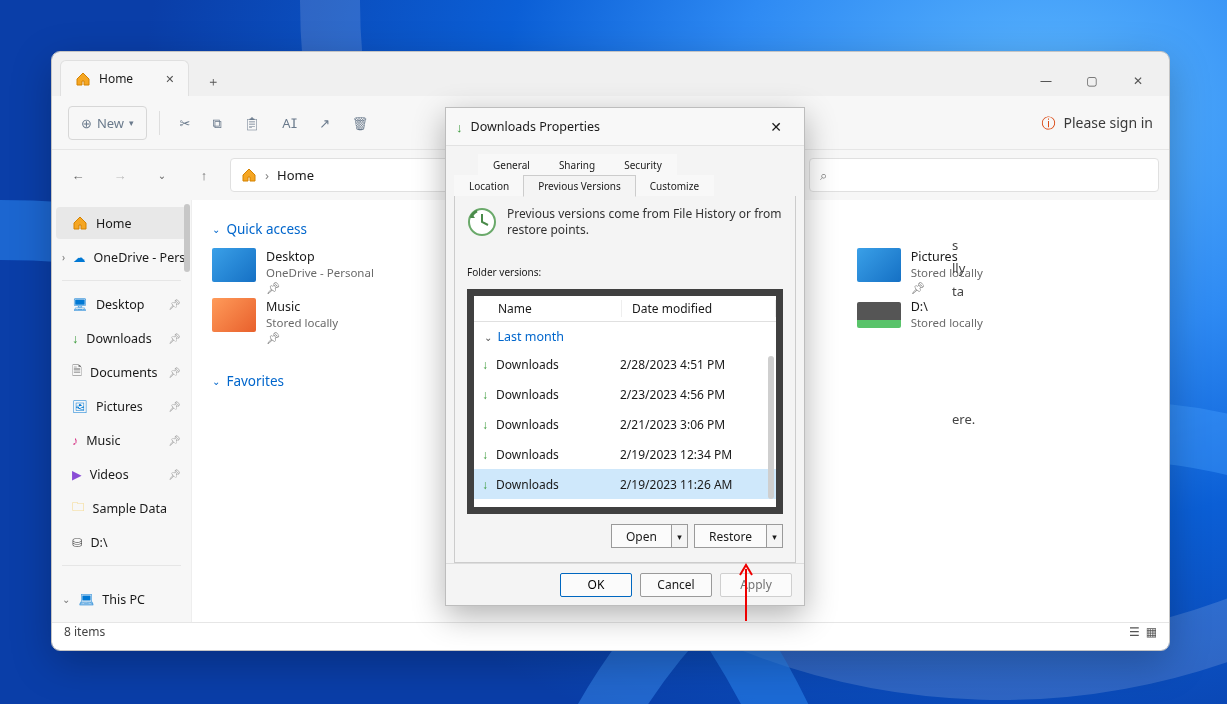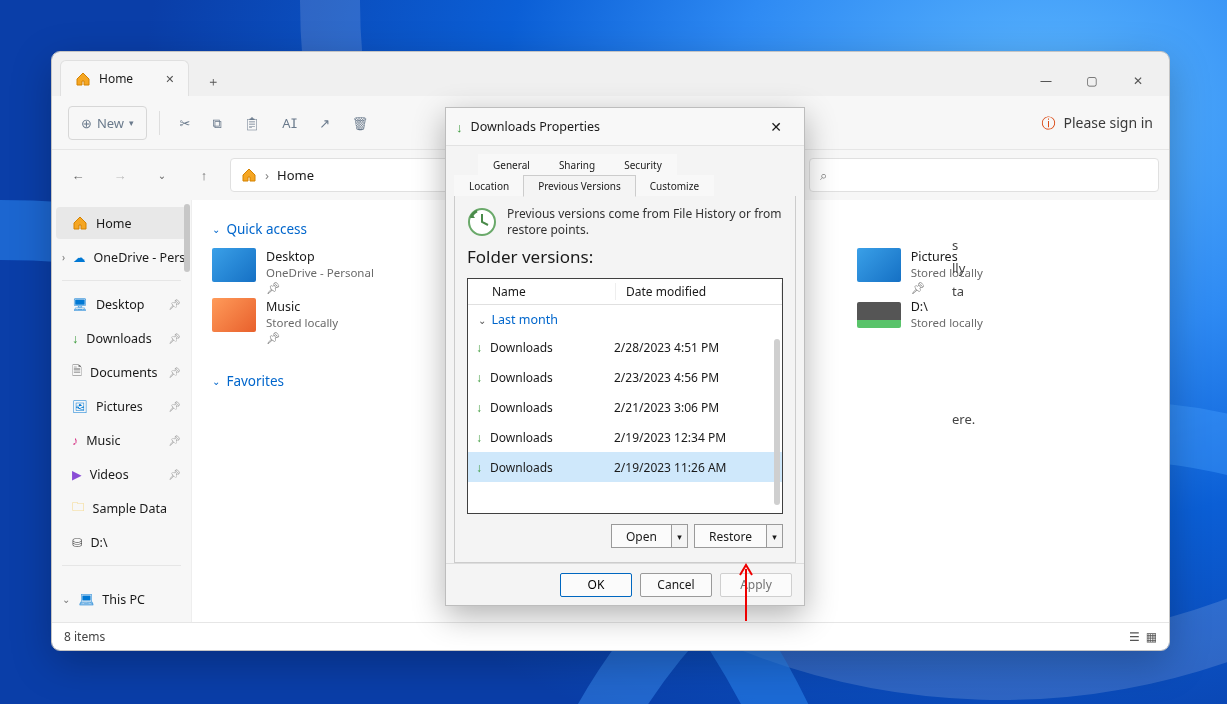--- a/index.html
+++ b/index.html
@@ -45,35 +45,35 @@
 
 .content{flex:1;position:relative;padding:16px 20px}
 .sect{color:#0066cc;font-size:13.5px;margin:4px 0 10px;display:flex;align-items:center;gap:6px}
 .grid{display:grid;grid-template-columns:repeat(3,1fr);gap:4px 30px}
 .qa{display:flex;align-items:flex-start;gap:10px;height:46px}
 .qthumb{width:44px;height:34px;border-radius:2px;flex-shrink:0}
 .qtxt .t1{font-size:12.5px}
 .qtxt .t2{font-size:11.5px;color:#6a6a6a}
 .qhere{position:absolute;color:#444;font-size:13px}
 
-.status{height:28px;border-top:1px solid #e6e6e6;display:flex;align-items:center;padding:0 12px;font-size:12px;color:#444;background:#fff}
+.status{height:28px;border-top:1px solid #e6e6e6;display:flex;align-items:flex-start;padding:0 12px;font-size:12px;color:#444;background:#fff}
 .status .views{margin-left:auto;display:flex;gap:6px;color:#555}
 
 
 .dlg{position:absolute;left:445px;top:107px;width:360px;height:499px;background:#f4f4f4;border:1px solid #bdbdbd;box-shadow:0 10px 30px rgba(0,0,0,.3);display:flex;flex-direction:column}
 .dlgtitle{height:38px;display:flex;align-items:center;gap:8px;padding:0 10px;border-bottom:1px solid #e2e2e2;background:#f8f8f8}
 .dlgclose{margin-left:auto;width:36px;height:30px;display:flex;align-items:center;justify-content:center;font-size:14px}
 .tabs{padding:8px 8px 0;position:relative}
 .tabset{display:flex;background:#f4f4f4}
 .ptab{height:22px;padding:0 14px;font-size:10px;display:flex;align-items:center;border:1px solid #ccc;border-bottom:1px solid #f4f4f4;background:#f4f4f4;margin-right:-1px}
 .ptab.inactive{border-color:transparent;border-bottom:1px solid #ccc;background:#f8f8f8}
 .tabpage{border:1px solid #ccc;border-top:none;margin-top:-1px;background:#f4f4f4;padding:10px 12px 14px;flex:1;display:flex;flex-direction:column}
 .pvheader{display:flex;gap:10px;align-items:flex-end;font-size:12px;color:#333}
 .pvicon{width:30px;height:30px;border-radius:50%;}
-.pvlist{margin-top:10px;border:1px solid #404040;background:#fff;flex:1;display:flex;flex-direction:column;position:relative}
+.pvlist{margin-top:10px;border:7px solid #404040;background:#fff;flex:1;display:flex;flex-direction:column;position:relative}
 .pvhead{height:26px;display:flex;align-items:center;border-bottom:1px solid #e0e0e0;font-size:12px}
 .pvhead .c{padding:0 10px;border-right:1px solid #eee}
 .pvgroup{color:#0066cc;font-size:12.5px;padding:6px 10px 4px;display:flex;align-items:center;gap:5px}
 .pvrow{height:30px;display:flex;align-items:center;font-size:12px;padding:0 8px;gap:8px}
 .pvrow.sel{background:#cfe8fb}
 .pvrow .dlicon{color:#3a9a3a;font-weight:bold}
 .pvscroll{position:absolute;right:2px;top:60px;bottom:8px;width:6px;background:#cfcfcf;border-radius:3px}
 .pvfoot{display:flex;gap:6px;justify-content:flex-end;padding-top:10px}
 .splitbtn{display:flex;height:24px}
 .splitbtn .main{border:1px solid #9a9a9a;background:#fbfbfb;padding:0 14px;font-size:12px;display:flex;align-items:center}
@@ -313,21 +313,21 @@
     <span class="pvicon">
             <svg width="30" height="30">
               <circle cx="15" cy="15" r="13" fill="#fff" stroke="#6aa96a" stroke-width="2"></circle>
               <path d="M15 7 L15 15 L21 18" stroke="#4a8a4a" stroke-width="2" fill="none"></path>
               <path d="M4 10 A12 12 0 0 1 10 4" stroke="#4a8a4a" stroke-width="2.5" fill="none"></path>
               <path d="M3 11 L5 7 L8 11 Z" fill="#4a8a4a"></path>
             </svg>
           </span>
     <span style="line-height:1.3">Previous versions come from File History or from restore points.</span>
    </div>
-   <div style="font-size:17px;margin-top:8px">Folder versions:</div>
+   <div style="font-size:10px;margin-top:28px">Folder versions:</div>
    <div class="pvlist">
     <div class="pvhead">
      <div class="c" style="width:148px;padding-left:24px">Name</div>
      <div class="c" style="flex:1">Date modified</div>
     </div>
     <div class="pvgroup">
             <span style="font-size:10px;color:#555">⌄</span>
             <span>Last month</span>
           </div>
     <div id="pvrows">

